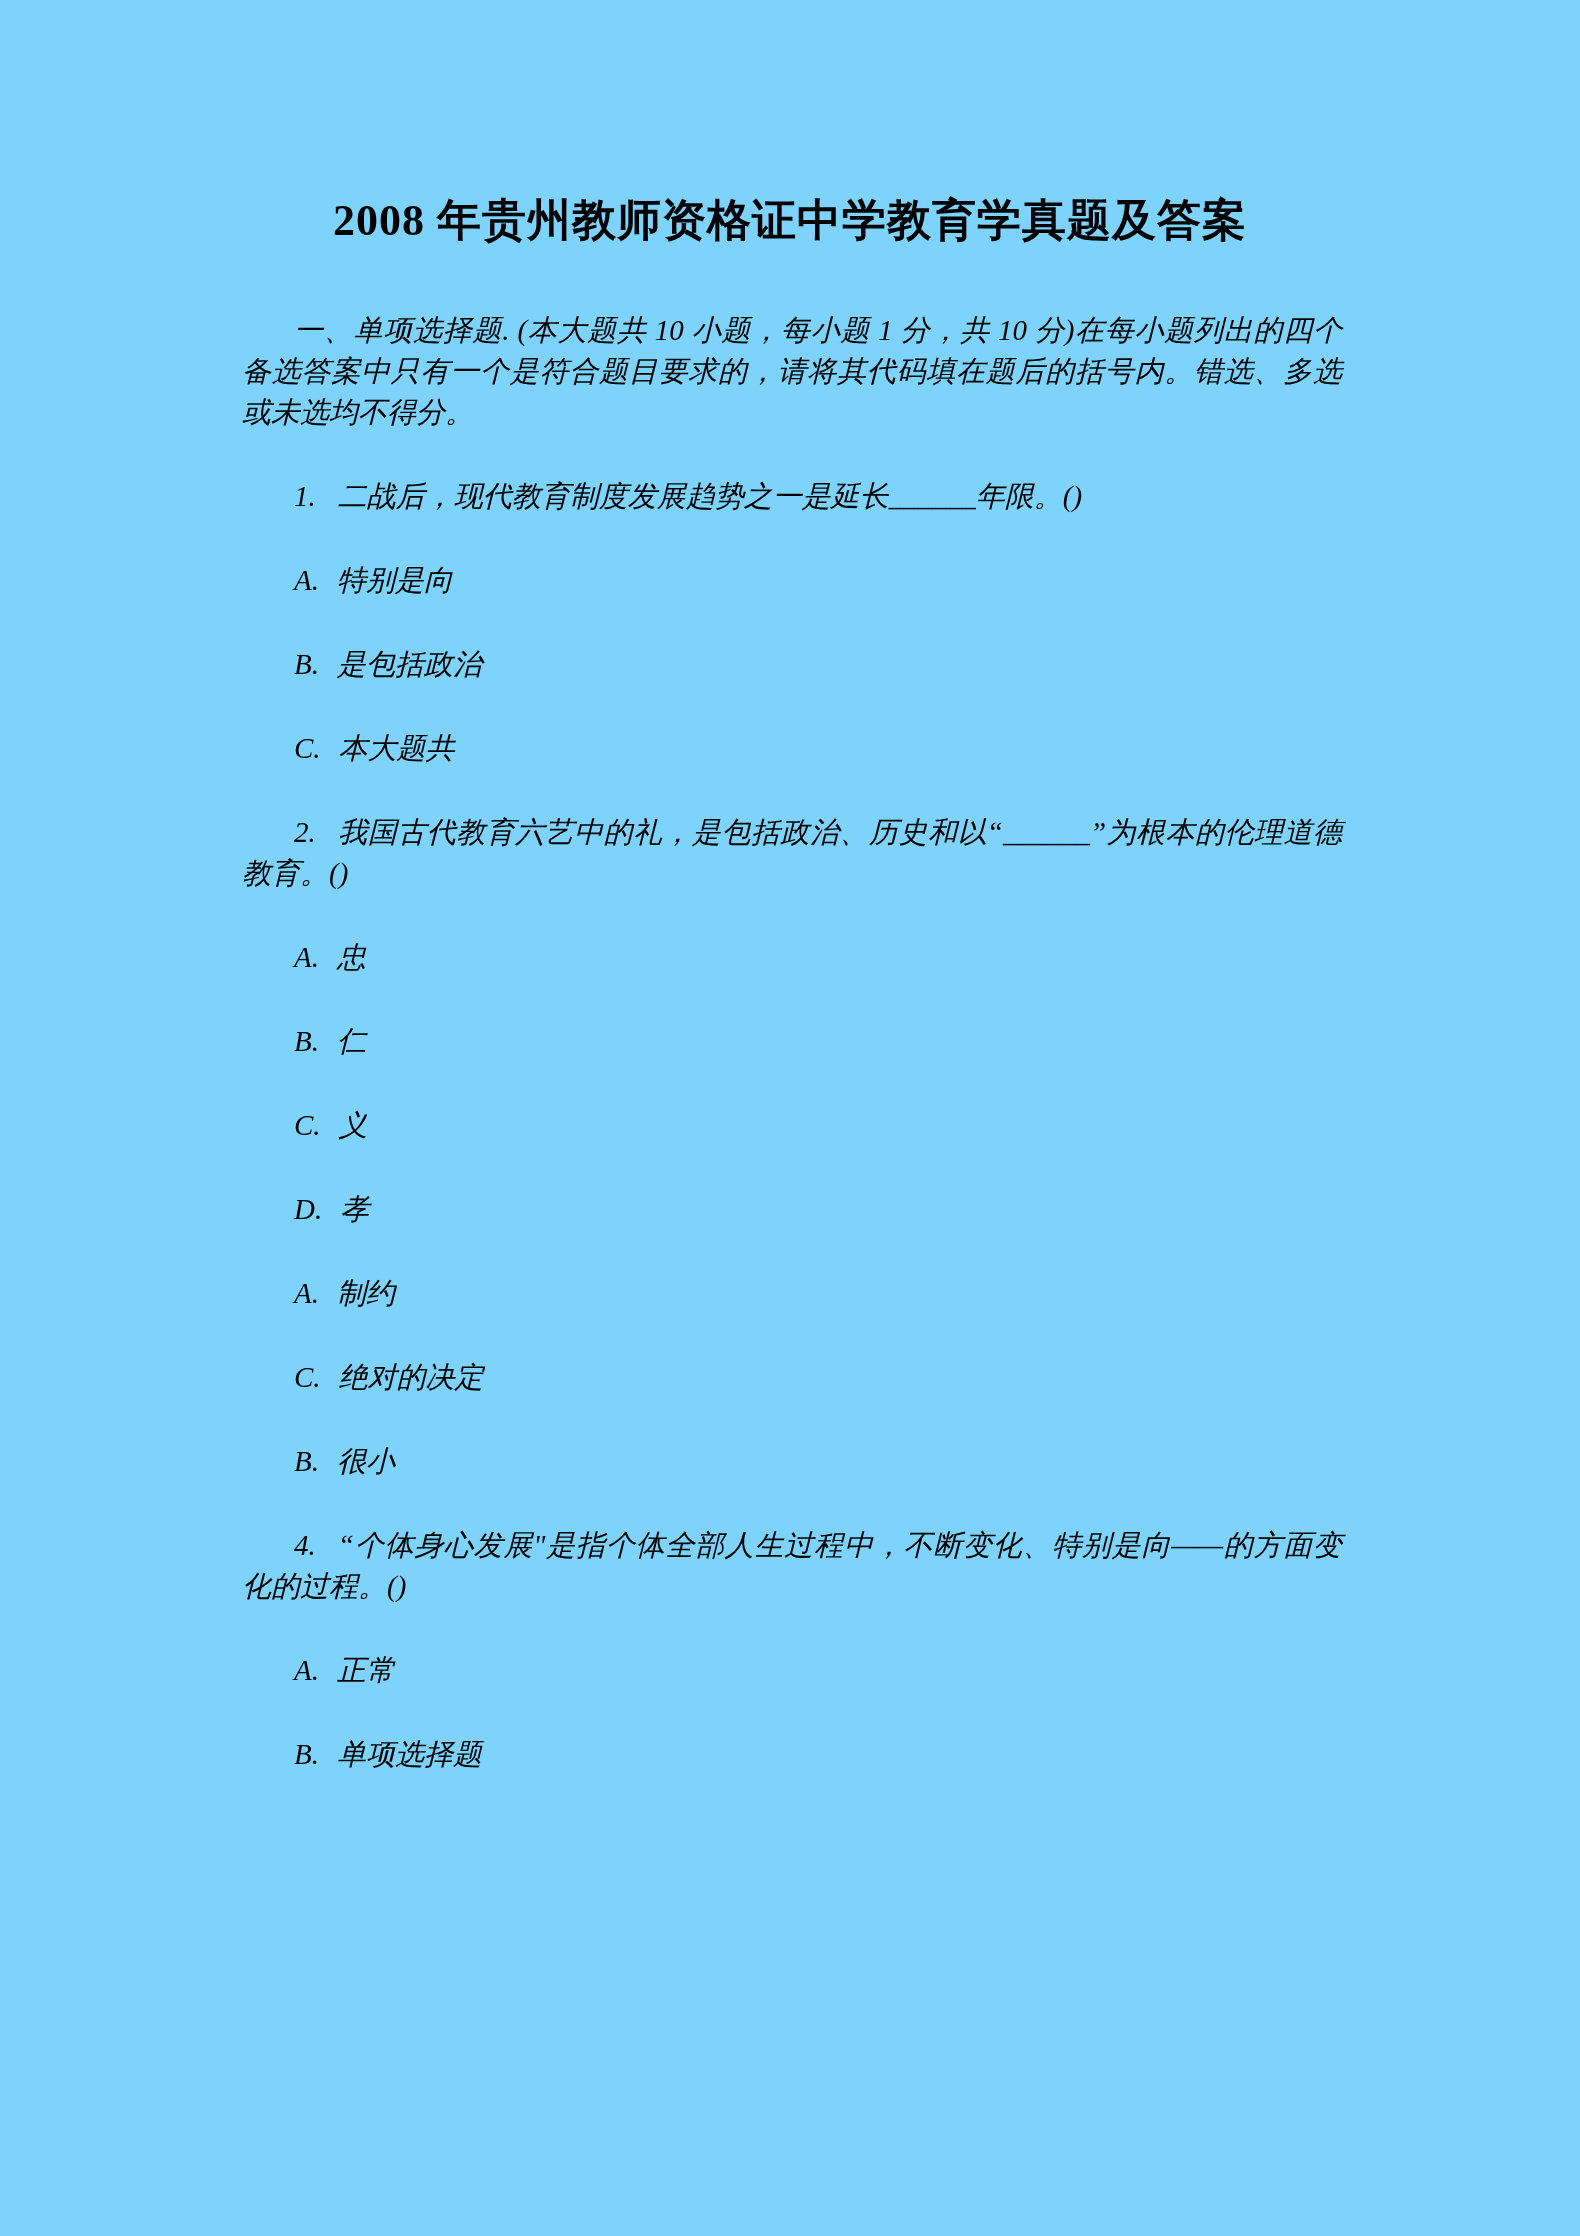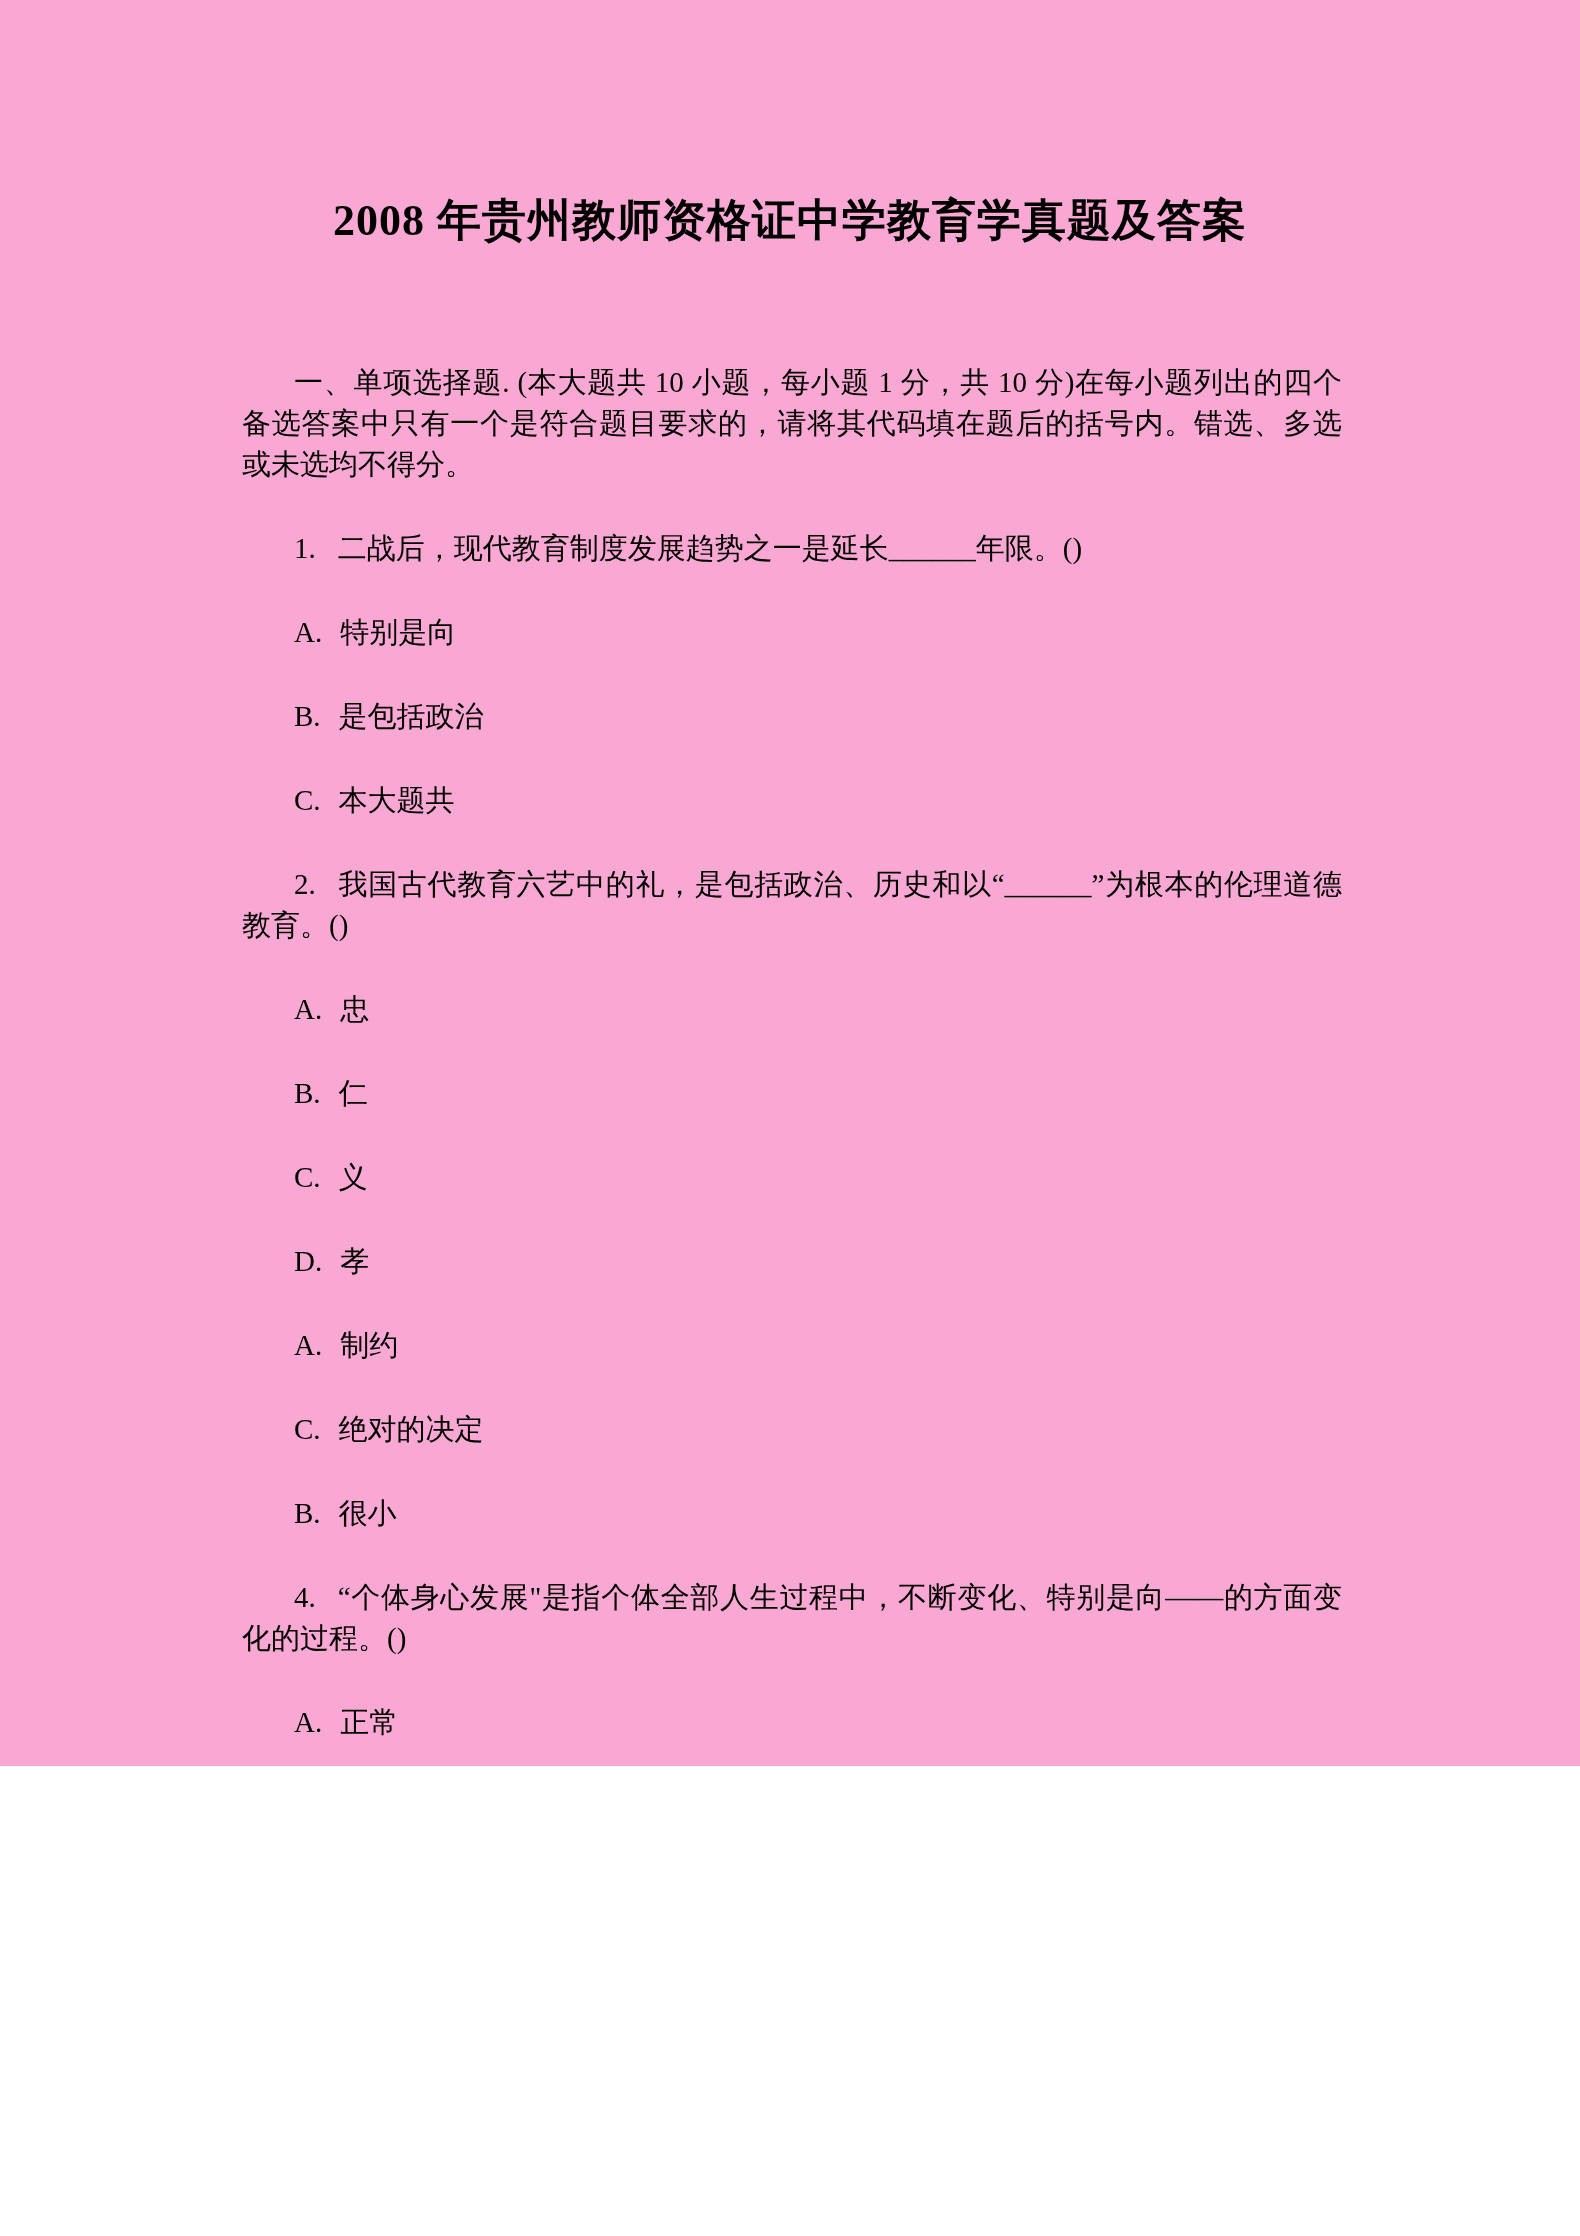--- a/index.html
+++ b/index.html
@@ -3,39 +3,40 @@
 <meta charset="utf-8">
 <style>
   html, body {
     margin: 0;
     padding: 0;
     background: #ffffff;
   }
   .page {
     position: relative;
     width: 1580px;
-    height: 1766px;
-    background: #f9a8d4;
+    height: 2236px;
+    background: #7dd3fc;
     color: #000000;
     font-family: "Liberation Serif", "DejaVu Serif", serif;
     overflow: hidden;
   }
   .doc-title {
     margin: 196px 0 0 0;
     padding: 0;
     text-align: center;
     font-size: 44px;
     line-height: 50px;
     font-weight: 700;
     letter-spacing: 1px;
   }
   .content {
     margin-left: 242px;
-    margin-top: 116px;
+    margin-top: 64px;
     width: 1100px;
+    font-style: italic;
   }
   .para {
     margin: 0 0 43px 0;
     padding: 0;
     font-size: 29px;
     line-height: 41px;
     text-indent: 52px;
     text-align: justify;
     word-break: break-all;
   }

